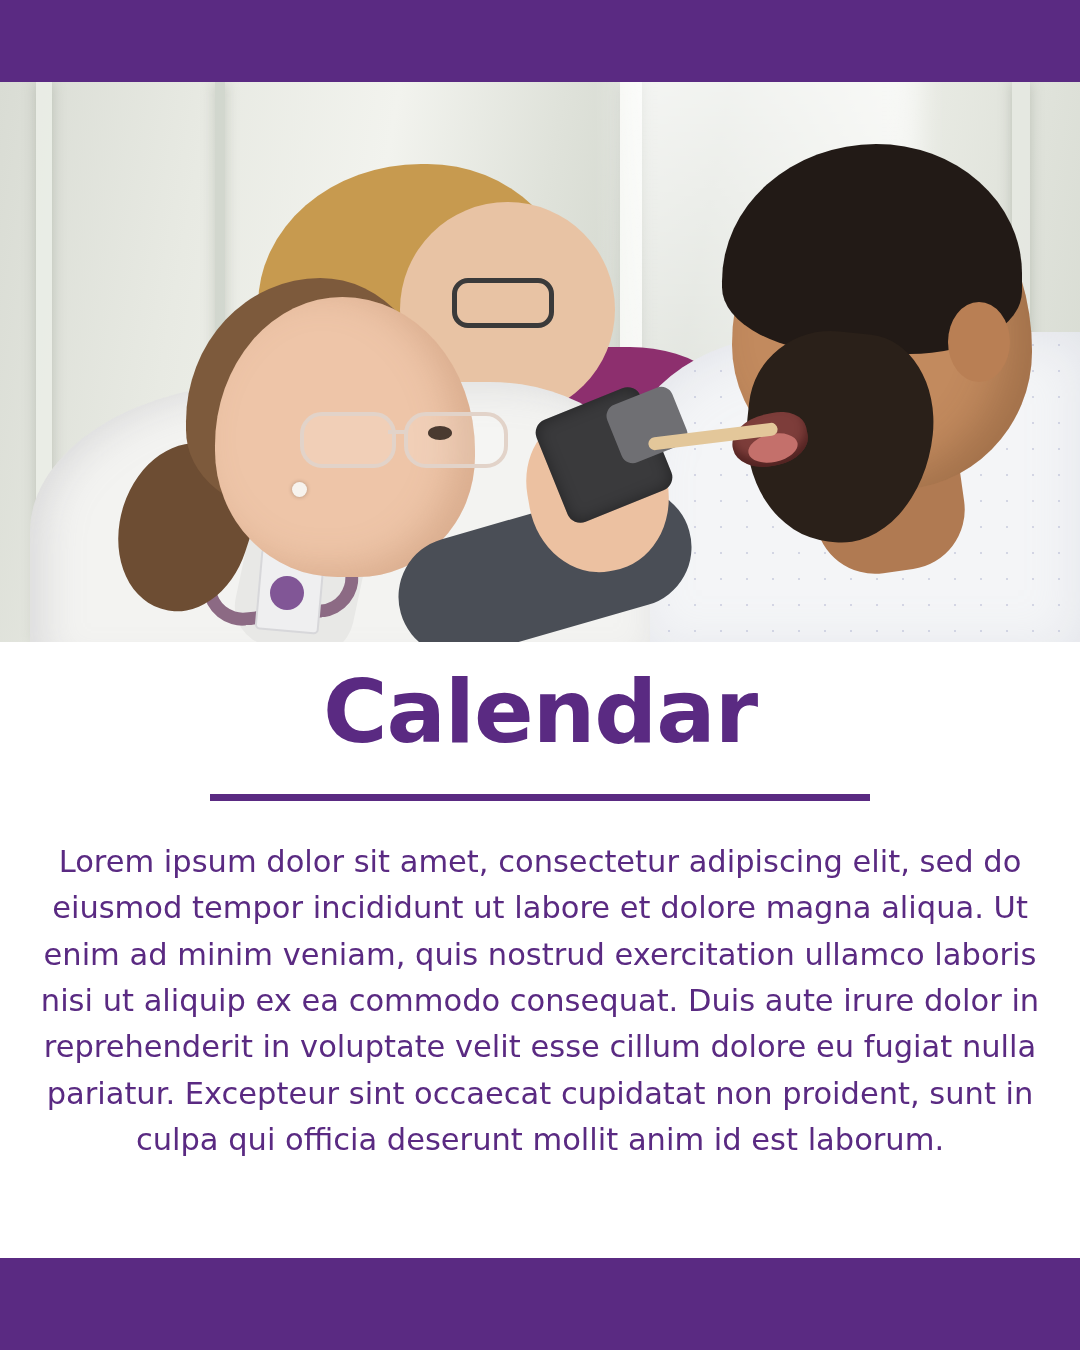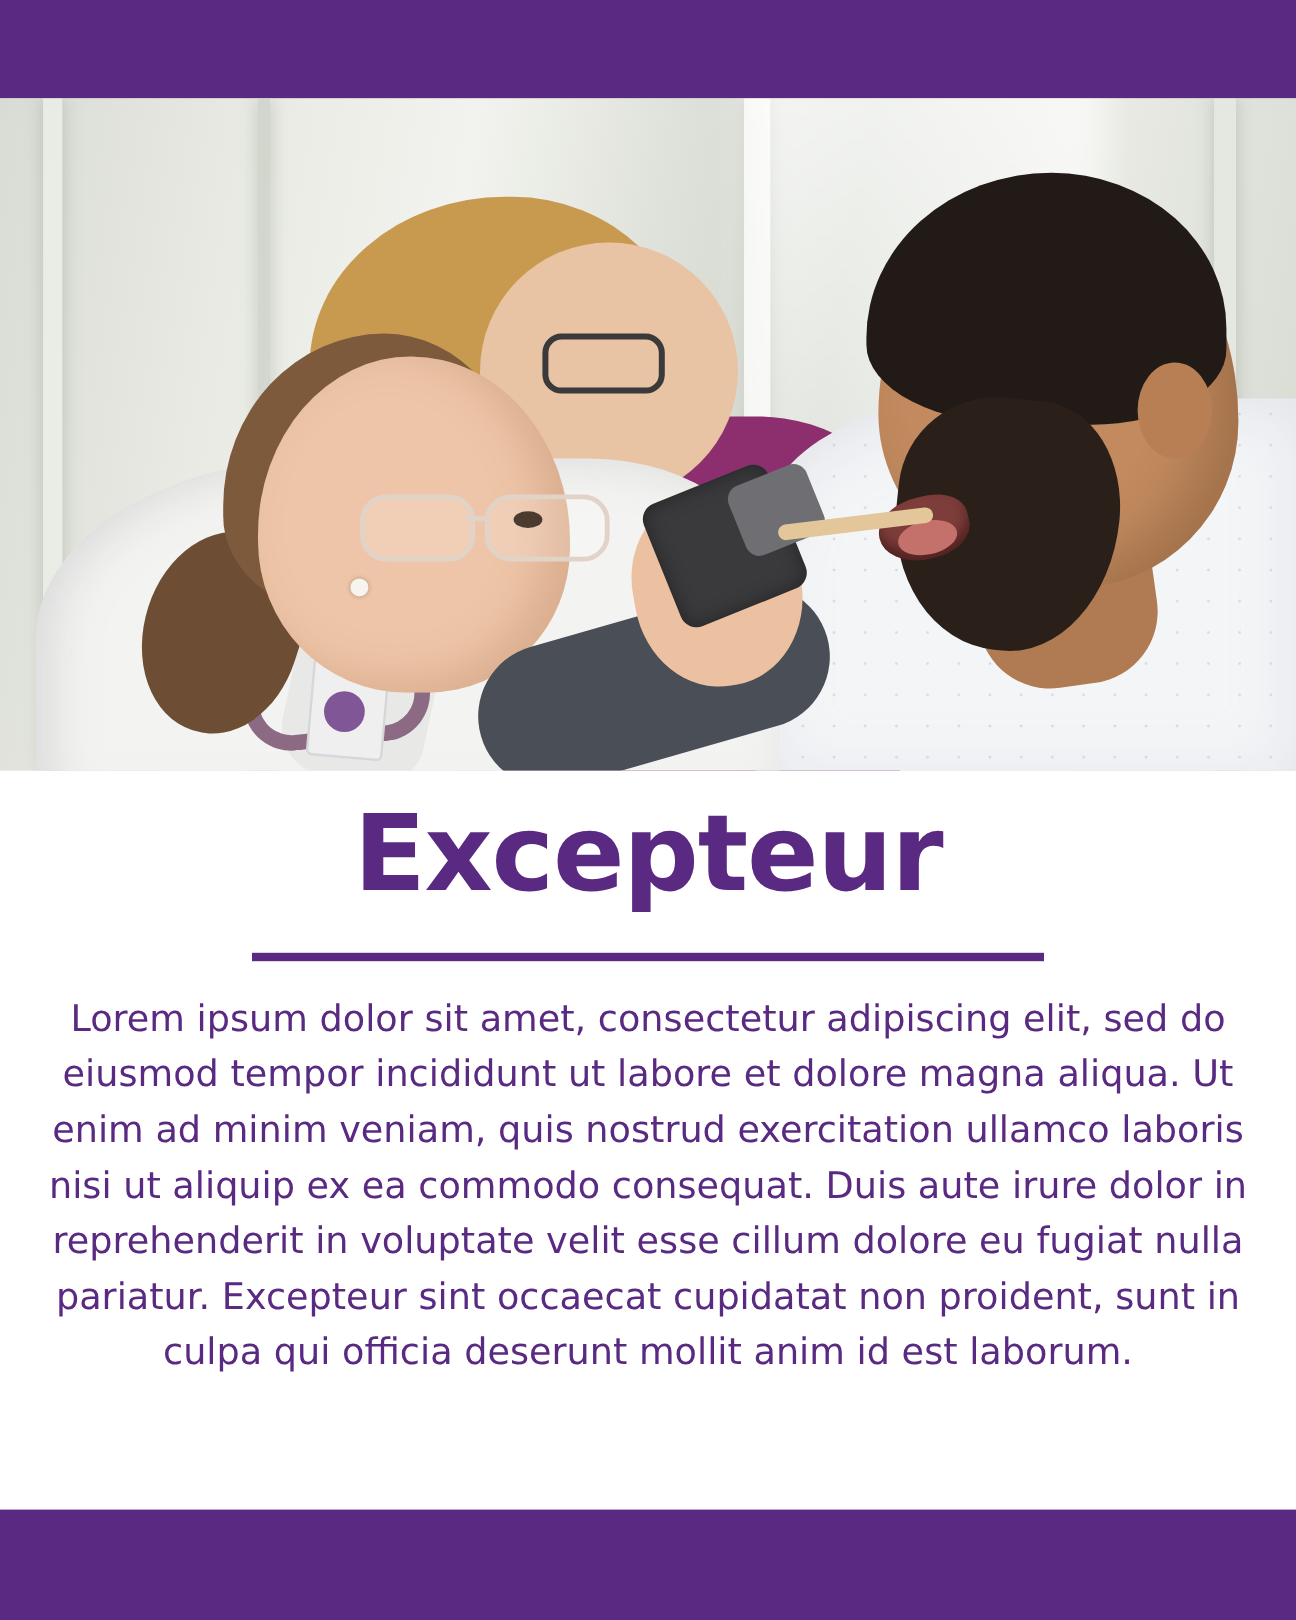--- a/index.html
+++ b/index.html
@@ -406,21 +406,21 @@
     letter-spacing: -1px;
     text-align: center;
   }
   .rule {
     width: 660px;
     height: 7px;
     background: #5a2a82;
     margin: 38px 0 26px 0;
   }
   .body-text {
-    margin: 0;
+    margin: 12px;
     width: 1010px;
     text-align: center;
     font-size: 30.5px;
     line-height: 1.52;
     color: #5a2a82;
     font-family: "DejaVu Sans", sans-serif;
   }
   
   .band-bottom {
     width: 100%;
@@ -479,19 +479,19 @@
       <div class="arm"></div>
       <div class="hand"></div>
       <div class="otoscope"></div>
       <div class="otoscope-head"></div>
       <div class="tongue-depressor"></div>
 
     </div>
   </div>
 
   <div class="content">
-    <h1 class="title">Excepteur</h1>
+    <h1 class="title">Calendar</h1>
     <div class="rule"></div>
     <p class="body-text">Lorem ipsum dolor sit amet, consectetur adipiscing elit, sed do eiusmod tempor incididunt ut labore et dolore magna aliqua. Ut enim ad minim veniam, quis nostrud exercitation ullamco laboris nisi ut aliquip ex ea commodo consequat. Duis aute irure dolor in reprehenderit in voluptate velit esse cillum dolore eu fugiat nulla pariatur. Excepteur sint occaecat cupidatat non proident, sunt in culpa qui officia deserunt mollit anim id est laborum.</p>
   </div>
 
   <div class="band-bottom"></div>
 </div>
 
 </body></html>

